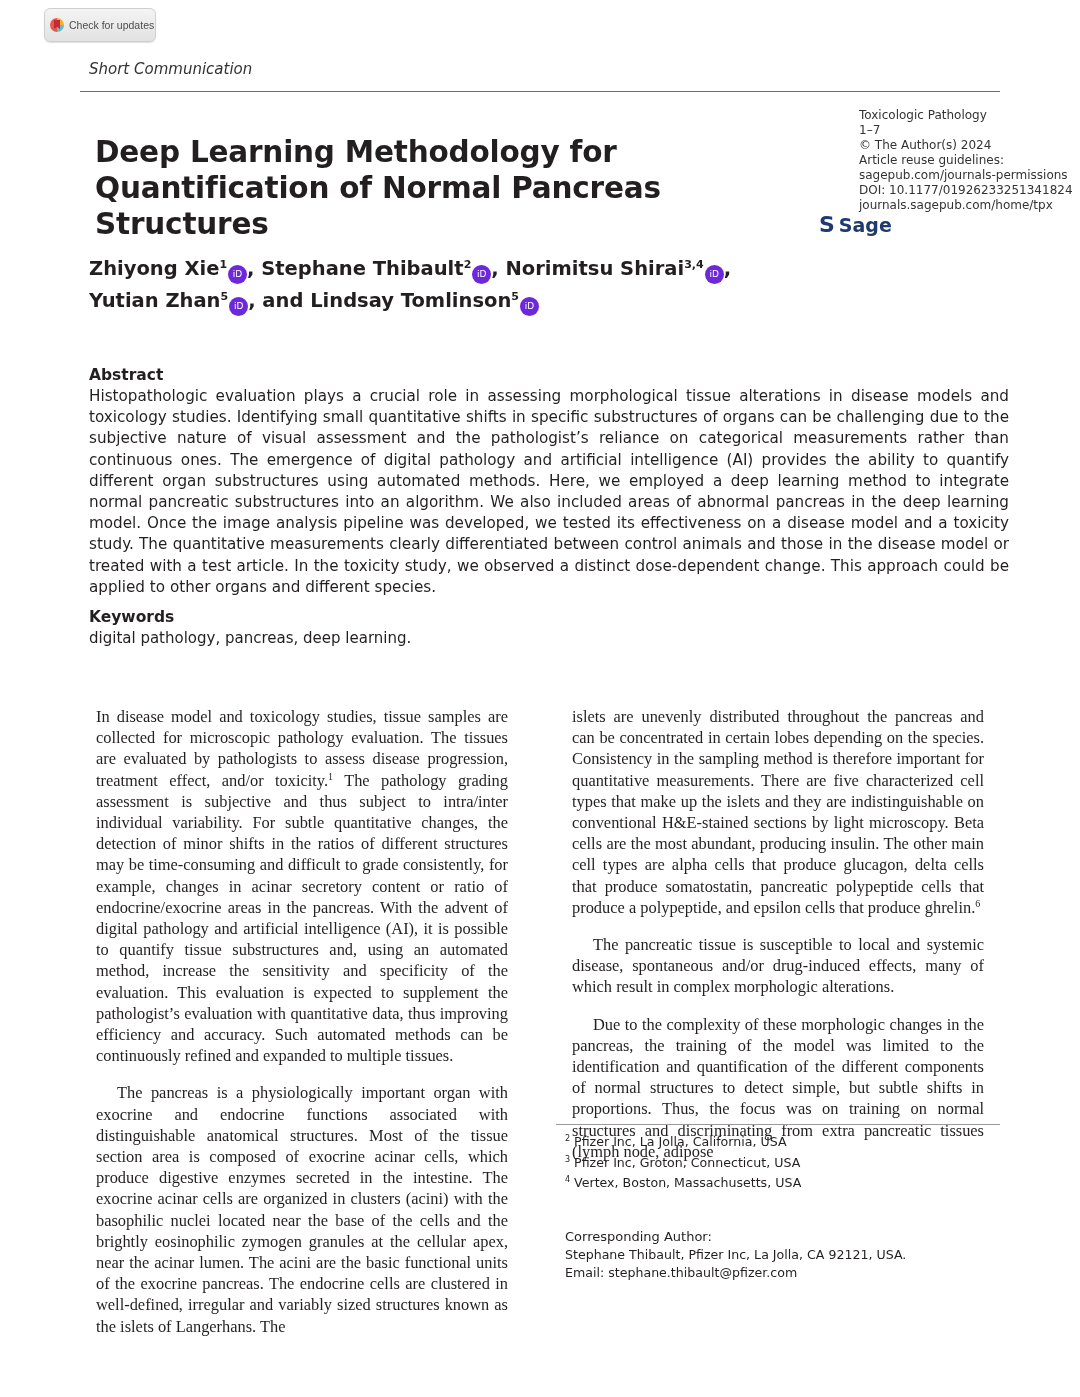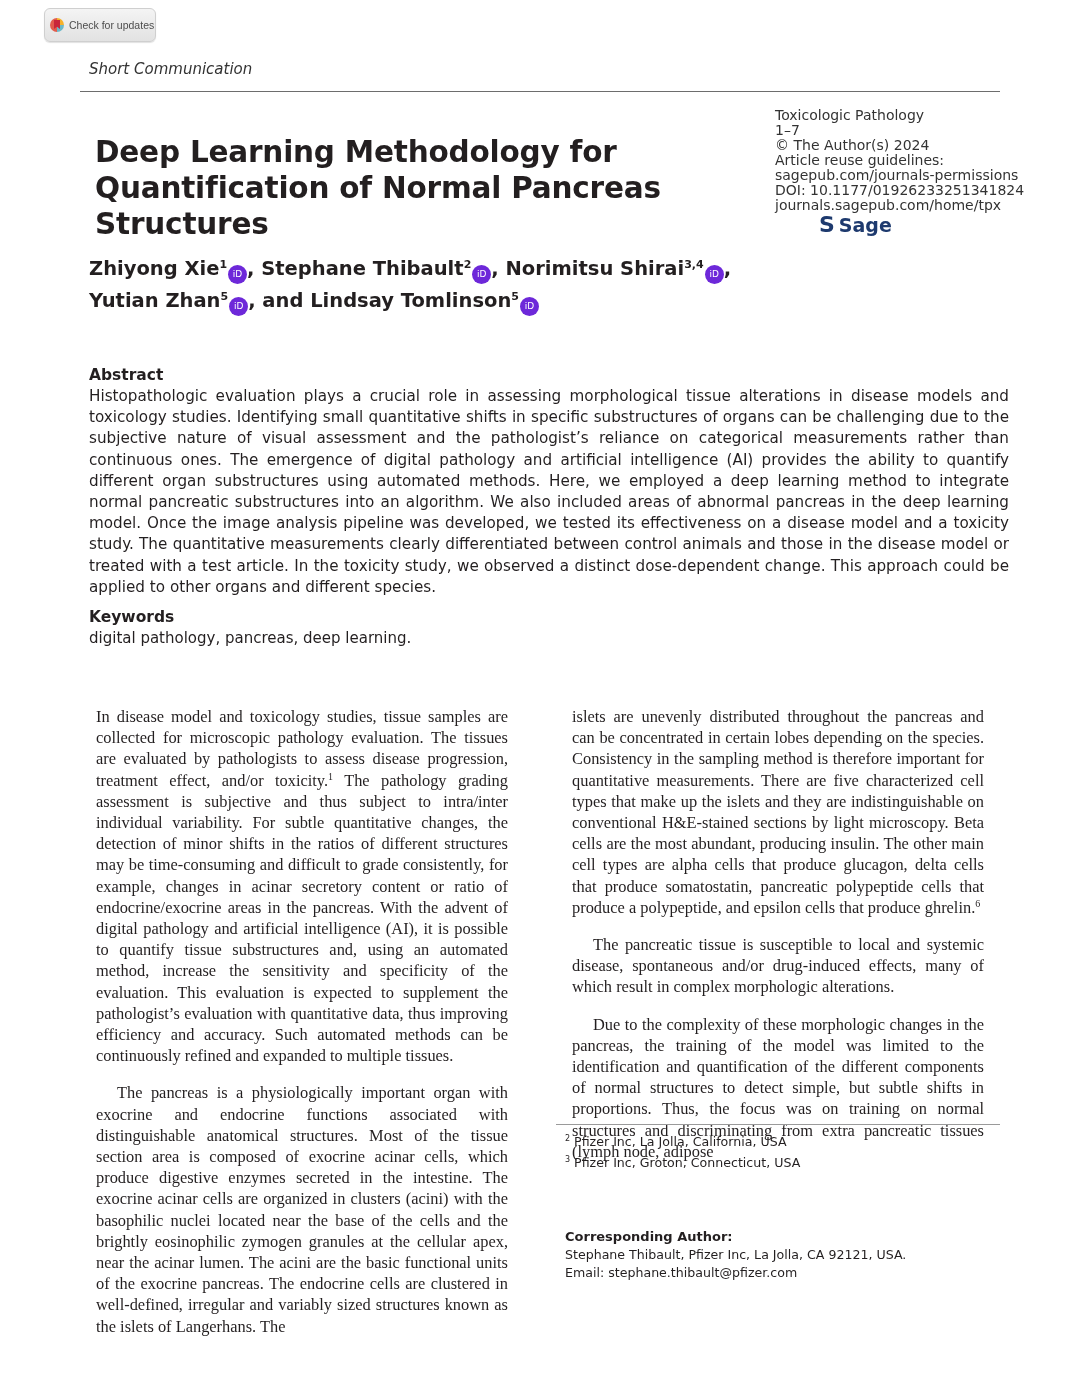--- a/index.html
+++ b/index.html
@@ -15,21 +15,21 @@
   }
   .check-updates .cu-icon { width: 14px; height: 14px; border-radius: 50%; background: conic-gradient(#f6b12b 0 25%, #6bb8c9 25% 50%, #e25c4c 50% 100%); position: relative; margin-right: 5px; }
   .check-updates .cu-icon::after { content: ""; position: absolute; left: 4px; top: 2px; width: 6px; height: 9px; background: #c8273a; clip-path: polygon(0 0,100% 0,100% 100%,50% 75%,0 100%); }
   .check-updates .cu-label { font-family: "Liberation Sans", sans-serif; font-size: 10.5px; color: #4d4d4d; }
 
   .section-type { position: absolute; left: 80px; top: 60px; font-size: 15px; font-style: italic; color: #333; }
   .top-rule { position: absolute; left: 80px; top: 91px; width: 920px; height: 1px; background: #6d6d6d; }
 
   .title { position: absolute; left: 79px; top: 118px; width: 720px; font-size: 29.5px; font-weight: bold; line-height: 36px; color: #231f20; letter-spacing: -0.2px; }
 
-  .journal-meta { position: absolute; left: 766px; top: 108px; width: 200px; font-size: 14px; line-height: 15px; color: #333; }
+  .journal-meta { position: absolute; left: 850px; top: 108px; width: 200px; font-size: 12px; line-height: 15px; color: #333; }
   .journal-meta div { white-space: nowrap; }
   .sage-logo { position: absolute; left: 810px; top: 214px; display: flex; align-items: center; color: #1e3a6e; }
   .sage-logo .s-icon { font-size: 22px; font-weight: bold; margin-right: 4px; line-height: 22px; }
   .sage-logo .sage-word { font-size: 19px; font-weight: bold; line-height: 22px; }
 
   .authors { position: absolute; left: 80px; top: 252px; width: 700px; font-size: 19.5px; font-weight: bold; line-height: 26px; color: #231f20; }
   .authors sup { font-size: 11px; vertical-align: 7px; font-weight: bold; }
   .orcid { display: inline-block; width: 19px; height: 19px; border-radius: 50%; background: #6d28d9; color: #fff; font-size: 9px; font-weight: normal; text-align: center; line-height: 19px; vertical-align: -2px; margin-left: 1px; }
 
   .abstract-heading { position: absolute; left: 80px; top: 366px; font-size: 15.5px; font-weight: bold; text-align: right; }
@@ -41,21 +41,21 @@
   .col { position: absolute; top: 690px; width: 444px; font-size: 16.4px; line-height: 21.2px; text-align: justify; color: #231f20; }
   .col-left { left: 80px; }
   .col-right { left: 556px; }
   .col p { margin: 16px; }
   .col p.indent { text-indent: 21px; }
   .col sup { font-size: 10px; line-height: 0; }
 
   .fn-rule { position: absolute; left: 556px; top: 1124px; width: 444px; height: 1px; background: #9a9a9a; }
   .affiliations { position: absolute; left: 556px; top: 1130px; width: 444px; font-size: 12.6px; line-height: 17.5px; color: #231f20; }
   .affiliations sup { font-size: 8px; vertical-align: 5px; margin-right: 4px; }
-  .corr-heading { position: absolute; left: 556px; top: 1229px; font-size: 13px; font-weight: bold; }
+  .corr-heading { position: absolute; left: 556px; top: 1229px; font-size: 13px; font-weight: normal; }
   .corr-body { position: absolute; left: 556px; top: 1246px; font-size: 12.6px; line-height: 17.5px; }
 </style>
 </head>
 <body>
 
 <div class="check-updates">
   <span class="cu-icon"></span>
   <span class="cu-label">Check for updates</span>
 </div>
 
@@ -99,18 +99,19 @@
 <div class="col col-right serif">
   <p><span>islets are unevenly distributed throughout the pancreas and can be concentrated in certain lobes depending on the species. Consistency in the sampling method is therefore important for quantitative measurements. There are five characterized cell types that make up the islets and they are indistinguishable on conventional H&amp;E-stained sections by light microscopy. Beta cells are the most abundant, producing insulin. The other main cell types are alpha cells that produce glucagon, delta cells that produce somatostatin, pancreatic polypeptide cells that produce a polypeptide, and epsilon cells that produce ghrelin.</span><sup>6</sup></p>
   <p class="indent">The pancreatic tissue is susceptible to local and systemic disease, spontaneous and/or drug-induced effects, many of which result in complex morphologic alterations.</p>
   <p class="indent">Due to the complexity of these morphologic changes in the pancreas, the training of the model was limited to the identification and quantification of the different components of normal structures to detect simple, but subtle shifts in proportions. Thus, the focus was on training on normal structures and discriminating from extra pancreatic tissues (lymph node, adipose</p>
 </div>
 
 <div class="fn-rule"></div>
 <div class="affiliations sans">
   <div><sup>2</sup><span>Pfizer Inc, La Jolla, California, USA</span></div>
   <div><sup>3</sup><span>Pfizer Inc, Groton, Connecticut, USA</span></div>
+  <div><sup>4</sup><span>Vertex, Boston, Massachusetts, USA</span></div>
 </div>
 <div class="corr-heading sans">Corresponding Author:</div>
 <div class="corr-body sans">
   <div>Stephane Thibault, Pfizer Inc, La Jolla, CA 92121, USA.</div>
   <div>Email: stephane.thibault@pfizer.com</div>
 </div>
 
 </body></html>

